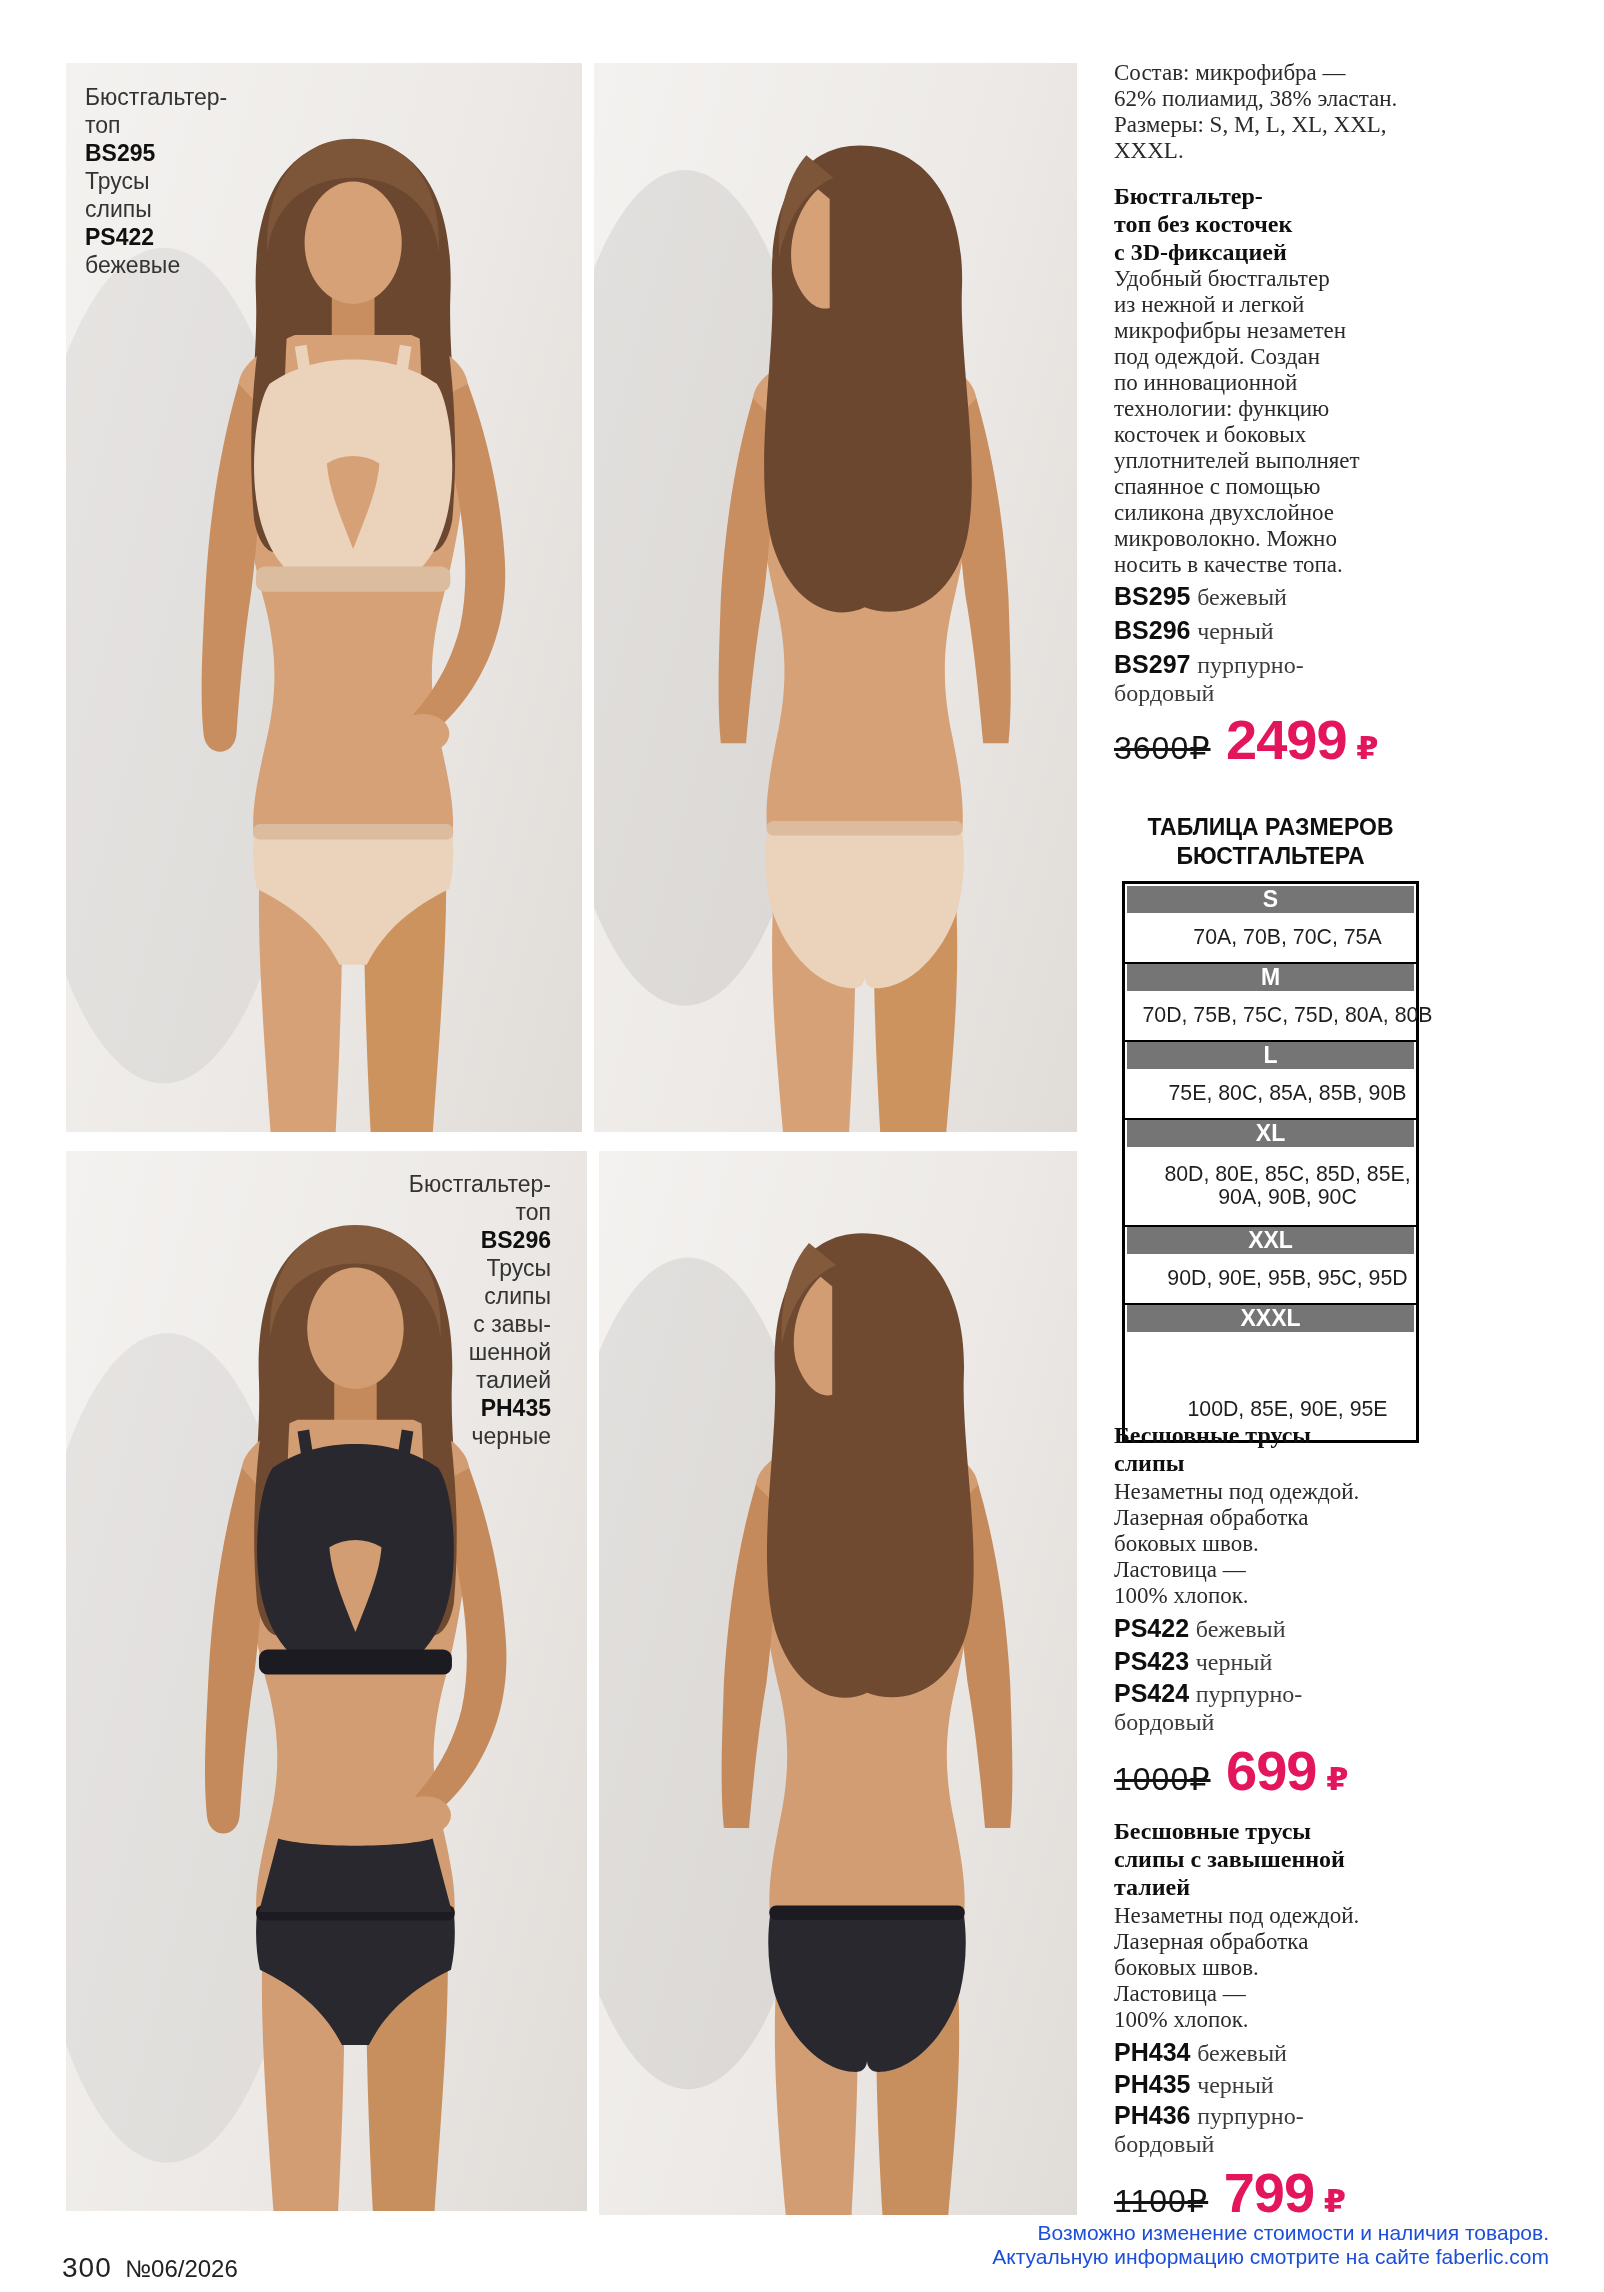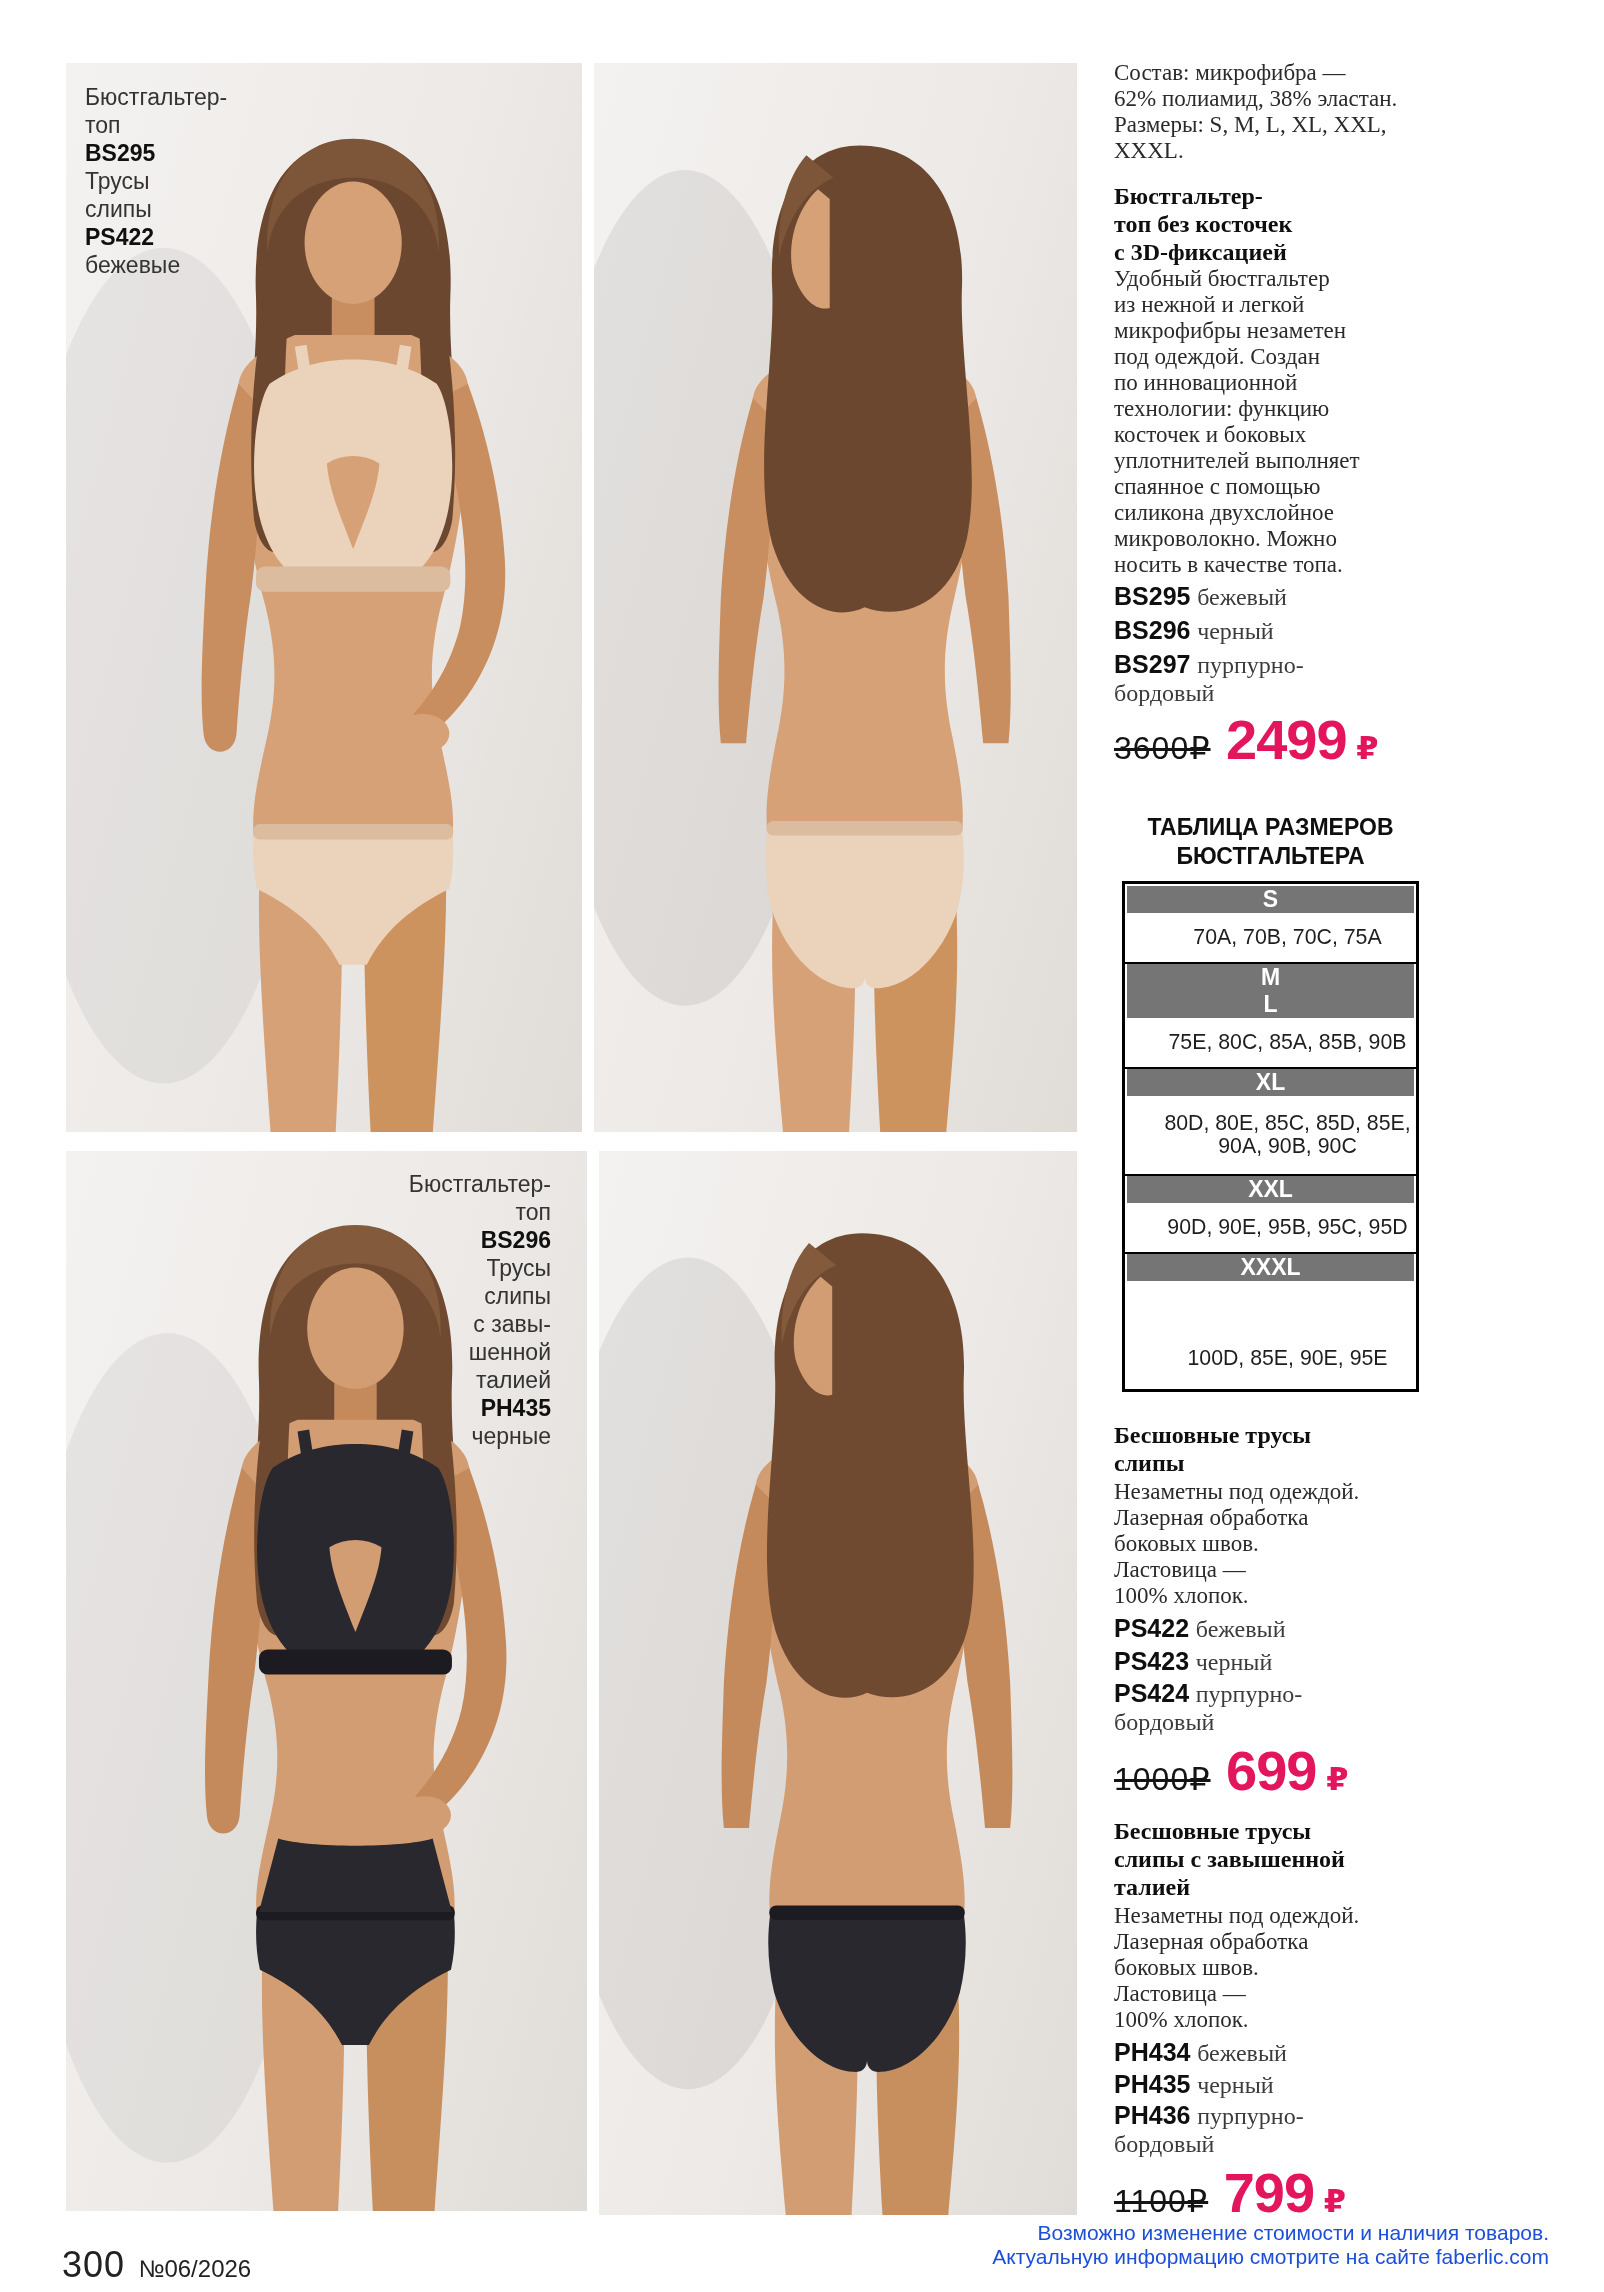--- a/index.html
+++ b/index.html
@@ -68,21 +68,21 @@
   .size-values{font-size:21.3px;color:#1e1e1e;text-align:center;display:flex;
                align-items:center;justify-content:center;min-height:49px;
                white-space:pre;line-height:23px;border-bottom:2.9px solid #000;padding-left:34px;}
   .size-values.tall{min-height:78px;}
   .size-values.xtall{min-height:60px;}
   .size-values.last{border-bottom:none;margin-top:48px;}
 
   
   .footer-left{position:absolute;left:62px;top:2227px;display:flex;
                align-items:baseline;gap:13.6px;color:#222;}
-  .page-num{font-size:36px;letter-spacing:1px;text-align:right;}
+  .page-num{font-size:28px;letter-spacing:1px;text-align:right;}
   .issue{font-size:24px;margin-top:28px;}
   .footer-right{position:absolute;right:56px;top:2221px;text-align:right;
                 font-size:21px;line-height:24px;color:#1d4ed8;white-space:pre-line;}
 </style>
 </head>
 <body>
 
 <svg width="0" height="0" style="position:absolute" aria-hidden="true">
   <defs>
     <symbol id="fig-front" viewBox="0 0 540 1100">
@@ -217,20 +217,21 @@
   </div>
 </div>
 
 <div class="tableblock">
   <div class="table-title">ТАБЛИЦА РАЗМЕРОВ
 БЮСТГАЛЬТЕРА</div>
   <div class="size-table">
     <div class="size-header">S</div>
     <div class="size-values">70A, 70B, 70C, 75A</div>
     <div class="size-header">M</div>
+    <div class="size-values">70D, 75B, 75C, 75D, 80A, 80B</div>
     <div class="size-header">L</div>
     <div class="size-values">75E, 80C, 85A, 85B, 90B</div>
     <div class="size-header">XL</div>
     <div class="size-values tall">80D, 80E, 85C, 85D, 85E,
 90A, 90B, 90C</div>
     <div class="size-header">XXL</div>
     <div class="size-values">90D, 90E, 95B, 95C, 95D</div>
     <div class="size-header">XXXL</div>
     <div class="size-values xtall last">100D, 85E, 90E, 95E</div>
   </div>

